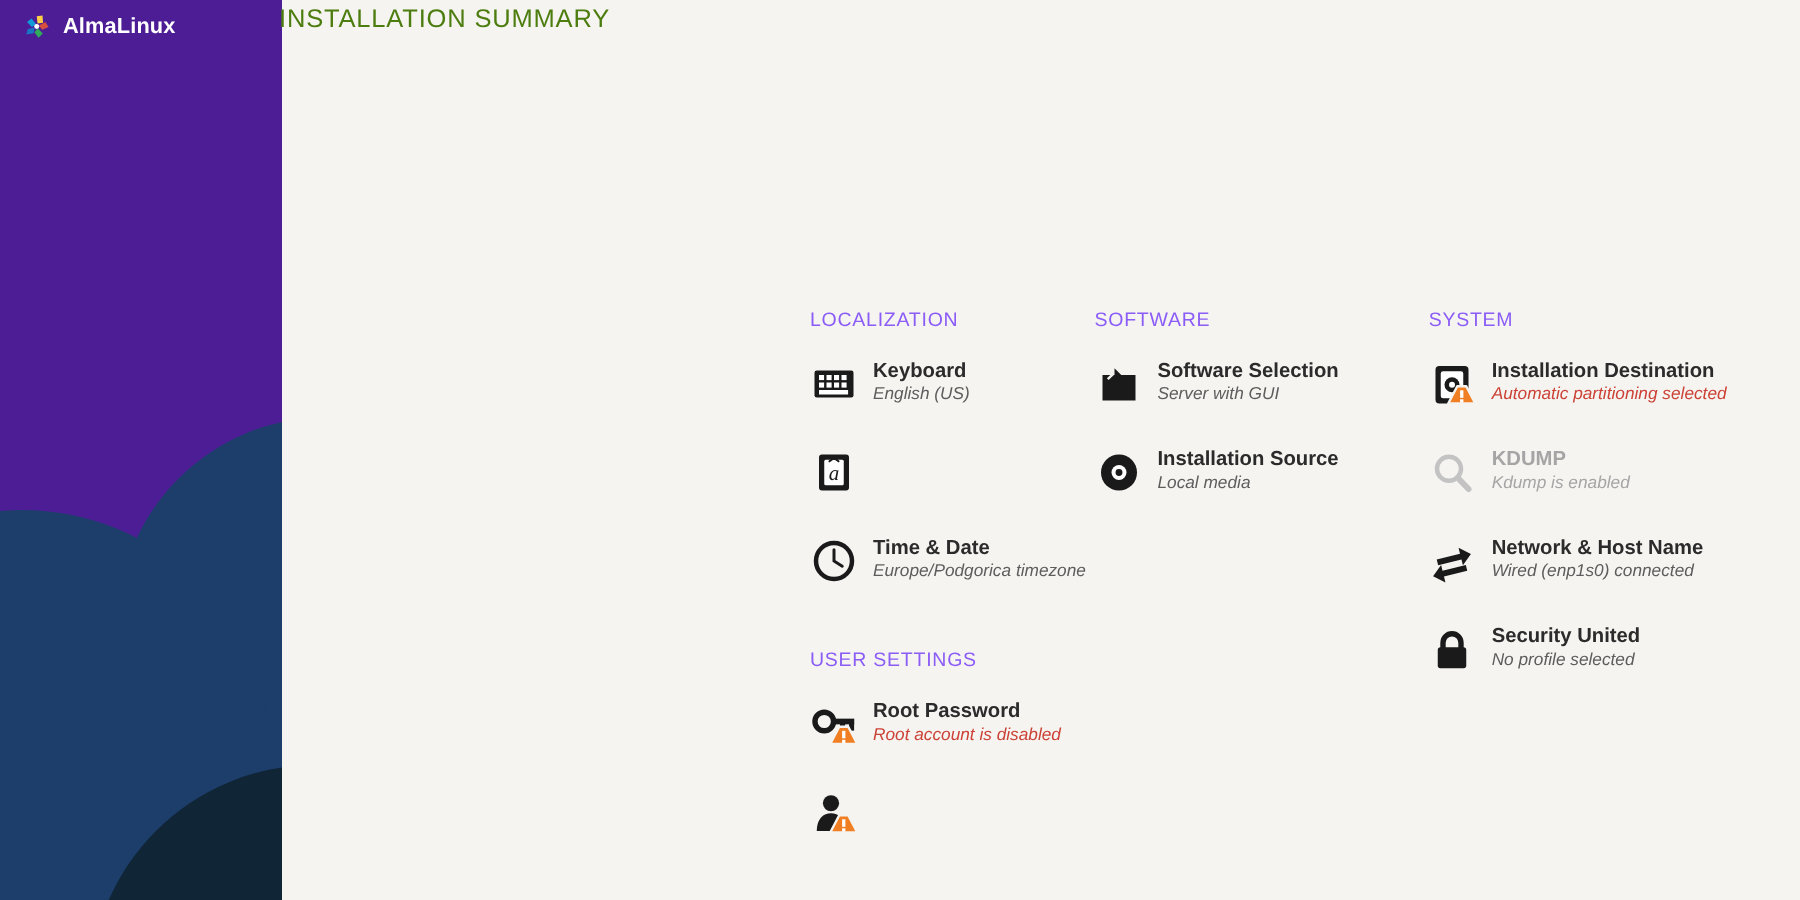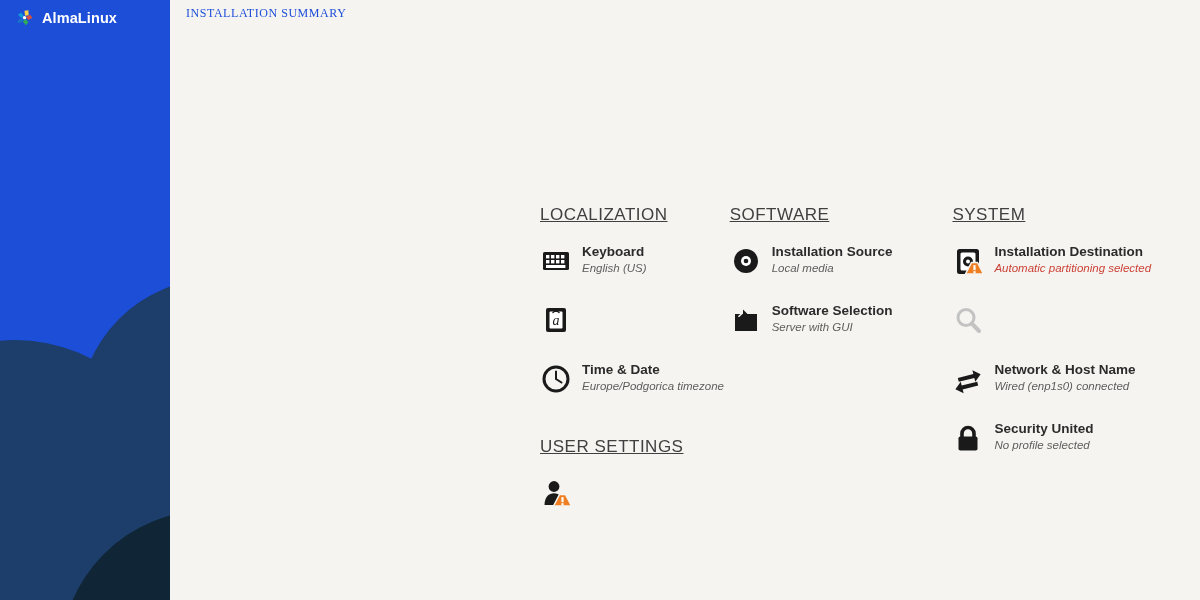--- a/index.html
+++ b/index.html
@@ -5,22 +5,22 @@
   * { margin:0; padding:0; box-sizing:border-box; }
   html,body { width:1200px; height:600px; overflow:hidden; }
   body {
     font-family:"Liberation Sans", sans-serif;
     background:#f5f4f1;
     position:relative;
   }
 
   
   #sidebar {
-    position:absolute; left:0; top:0; width:170px; height:600px;
-    background:#1d4ed8; overflow:hidden;
+    position:absolute; left:0; top:0; width:188px; height:600px;
+    background:#4c1d95; overflow:hidden;
   }
   #sidebar .blob { position:absolute; border-radius:50%; }
   #blob-light-top   { width:280px; height:280px; left:78px;  top:278px; background:#1d3d6b; }
   #blob-light-bottom{ width:330px; height:330px; left:-150px; top:340px; background:#1d3d6b; }
   #blob-dark-bottom { width:300px; height:300px; left:60px;  top:510px; background:#102636; }
 
   #logo {
     position:absolute; left:14px; top:7px; height:22px;
     display:flex; align-items:center; gap:7px; z-index:5;
   }
@@ -29,35 +29,35 @@
     color:#ffffff; font-size:14.5px; font-weight:bold; letter-spacing:.1px;
     white-space:nowrap;
   }
 
   
   #header {
     position:absolute; left:170px; top:0; right:0; height:26px;
     display:flex; align-items:center; padding-left:16px;
   }
   #header .title {
-    font-size:12px; color:#1d4ed8; letter-spacing:.55px; font-weight:400;font-family:Liberation Serif, serif;
+    font-size:17px; color:#4d7c0f; letter-spacing:.55px; font-weight:400;
   }
 
   
   #hub {
     position:absolute; left:540px; top:205px; width:640px;
   }
   .columns { display:flex; align-items:flex-start; }
   .col-localization { width:200px; }
   .col-software     { width:197px; }
   .col-system       { width:240px;margin-left:36px; }
 
   .section-title {
-    font-size:17px; color:#404040; letter-spacing:.5px;
-    font-weight:400; margin-bottom:18px; white-space:nowrap;text-decoration:underline;
+    font-size:13px; color:#8b5cf6; letter-spacing:.5px;
+    font-weight:400; margin-bottom:18px; white-space:nowrap;
   }
   .section-title.second { margin-top:42px; }
 
   .hub-item {
     display:flex; align-items:flex-start; gap:10px;
     margin-bottom:25px; cursor:pointer;
   }
   .hub-item:last-child { margin-bottom:0; }
   .hub-icon {
     width:32px; height:32px; flex:0 0 32px;
@@ -148,54 +148,71 @@
           </span>
           <span class="hub-text">
             <div class="hub-label">Time &amp; Date</div>
             <div class="hub-status">Europe/Podgorica timezone</div>
           </span>
         </div>
         <div class="section-title second">USER SETTINGS</div>
         <div class="hub-item">
           <span class="hub-icon">
             <svg viewBox="0 0 32 32" width="32" height="32">
+              <circle cx="9.5" cy="14" r="6.2" fill="none" stroke="#1a1a1a" stroke-width="3.6"></circle>
+              <rect x="14.5" y="12.1" width="15" height="3.8" fill="#1a1a1a"></rect>
+              <rect x="20" y="15.5" width="3.4" height="4.6" fill="#1a1a1a"></rect>
+              <rect x="26" y="15.5" width="3.4" height="4.6" fill="#1a1a1a"></rect>
+              <path d="M19.5 17.5 L25.5 17.5 L31.5 29 L13.5 29 Z" fill="#ef7f22" stroke="#f5f4f1" stroke-width="1.6" stroke-linejoin="round"></path>
+              <rect x="21.4" y="20.2" width="2.2" height="5" fill="#fff"></rect>
+              <rect x="21.4" y="26.2" width="2.2" height="2.2" fill="#fff"></rect>
+            </svg>
+          </span>
+          <span class="hub-text">
+            <div class="hub-label">Root Password</div>
+            <div class="hub-status warn">Root account is disabled</div>
+          </span>
+        </div>
+        <div class="hub-item">
+          <span class="hub-icon">
+            <svg viewBox="0 0 32 32" width="32" height="32">
               <circle cx="14" cy="9.5" r="5.4" fill="#1a1a1a"></circle>
               <path d="M4.5 28 C4.5 19.8 9 16.2 14 16.2 C19 16.2 23.5 19.8 23.5 28 Z" fill="#1a1a1a"></path>
               <path d="M19.5 17.5 L25.5 17.5 L31.5 29 L13.5 29 Z" fill="#ef7f22" stroke="#f5f4f1" stroke-width="1.6" stroke-linejoin="round"></path>
               <rect x="21.4" y="20.2" width="2.2" height="5" fill="#fff"></rect>
               <rect x="21.4" y="26.2" width="2.2" height="2.2" fill="#fff"></rect>
             </svg>
           </span>
         </div>
       </div>
     <div class="col-software">
         <div class="section-title">SOFTWARE</div>
         <div class="hub-item">
           <span class="hub-icon">
             <svg viewBox="0 0 32 32" width="32" height="32">
+              <path d="M5 10 L13 10 L13 5.5 L17.5 10 L27 10 L27 27 L5 27 Z" fill="#1a1a1a"></path>
+              <path d="M8.5 12.8 L12.2 9.2" stroke="#f5f4f1" stroke-width="1.6"></path>
+            </svg>
+          </span>
+          <span class="hub-text">
+            <div class="hub-label">Software Selection</div>
+            <div class="hub-status">Server with GUI</div>
+          </span>
+        </div>
+        <div class="hub-item">
+          <span class="hub-icon">
+            <svg viewBox="0 0 32 32" width="32" height="32">
               <circle cx="16" cy="16" r="12" fill="#1a1a1a"></circle>
               <circle cx="16" cy="16" r="5" fill="#fff"></circle>
               <circle cx="16" cy="16" r="2.3" fill="#1a1a1a"></circle>
             </svg>
           </span>
           <span class="hub-text">
             <div class="hub-label">Installation Source</div>
             <div class="hub-status">Local media</div>
-          </span>
-        </div>
-        <div class="hub-item">
-          <span class="hub-icon">
-            <svg viewBox="0 0 32 32" width="32" height="32">
-              <path d="M5 10 L13 10 L13 5.5 L17.5 10 L27 10 L27 27 L5 27 Z" fill="#1a1a1a"></path>
-              <path d="M8.5 12.8 L12.2 9.2" stroke="#f5f4f1" stroke-width="1.6"></path>
-            </svg>
-          </span>
-          <span class="hub-text">
-            <div class="hub-label">Software Selection</div>
-            <div class="hub-status">Server with GUI</div>
           </span>
         </div>
       </div>
     <div class="col-system">
         <div class="section-title">SYSTEM</div>
         <div class="hub-item">
           <span class="hub-icon">
             <svg viewBox="0 0 32 32" width="32" height="32">
               <rect x="5" y="4" width="22" height="25" rx="2.5" fill="#1a1a1a"></rect>
               <rect x="8.5" y="7.5" width="15" height="18" rx="1.5" fill="#fff"></rect>
@@ -211,20 +228,24 @@
             <div class="hub-status warn">Automatic partitioning selected</div>
           </span>
         </div>
         <div class="hub-item disabled">
           <span class="hub-icon">
             <svg viewBox="0 0 32 32" width="32" height="32">
               <circle cx="14" cy="13.5" r="8" fill="none" stroke="#c3c3c3" stroke-width="3"></circle>
               <path d="M19.8 19.5 L27 27" stroke="#c3c3c3" stroke-width="4" stroke-linecap="round"></path>
             </svg>
           </span>
+          <span class="hub-text">
+            <div class="hub-label">KDUMP</div>
+            <div class="hub-status">Kdump is enabled</div>
+          </span>
         </div>
         <div class="hub-item">
           <span class="hub-icon">
             <svg viewBox="0 0 32 32" width="32" height="32">
               <path d="M6 12.5 L22 12.5 L22 8.5 L29 14.5 L22 20.5 L22 16.5 L6 16.5 Z" fill="#1a1a1a" transform="rotate(-14 16 14.5)"></path>
               <path d="M26 21 L10 21 L10 17 L3 23 L10 29 L10 25 L26 25 Z" fill="#1a1a1a" transform="rotate(-14 16 23)"></path>
             </svg>
           </span>
           <span class="hub-text">
             <div class="hub-label">Network &amp; Host Name</div>

